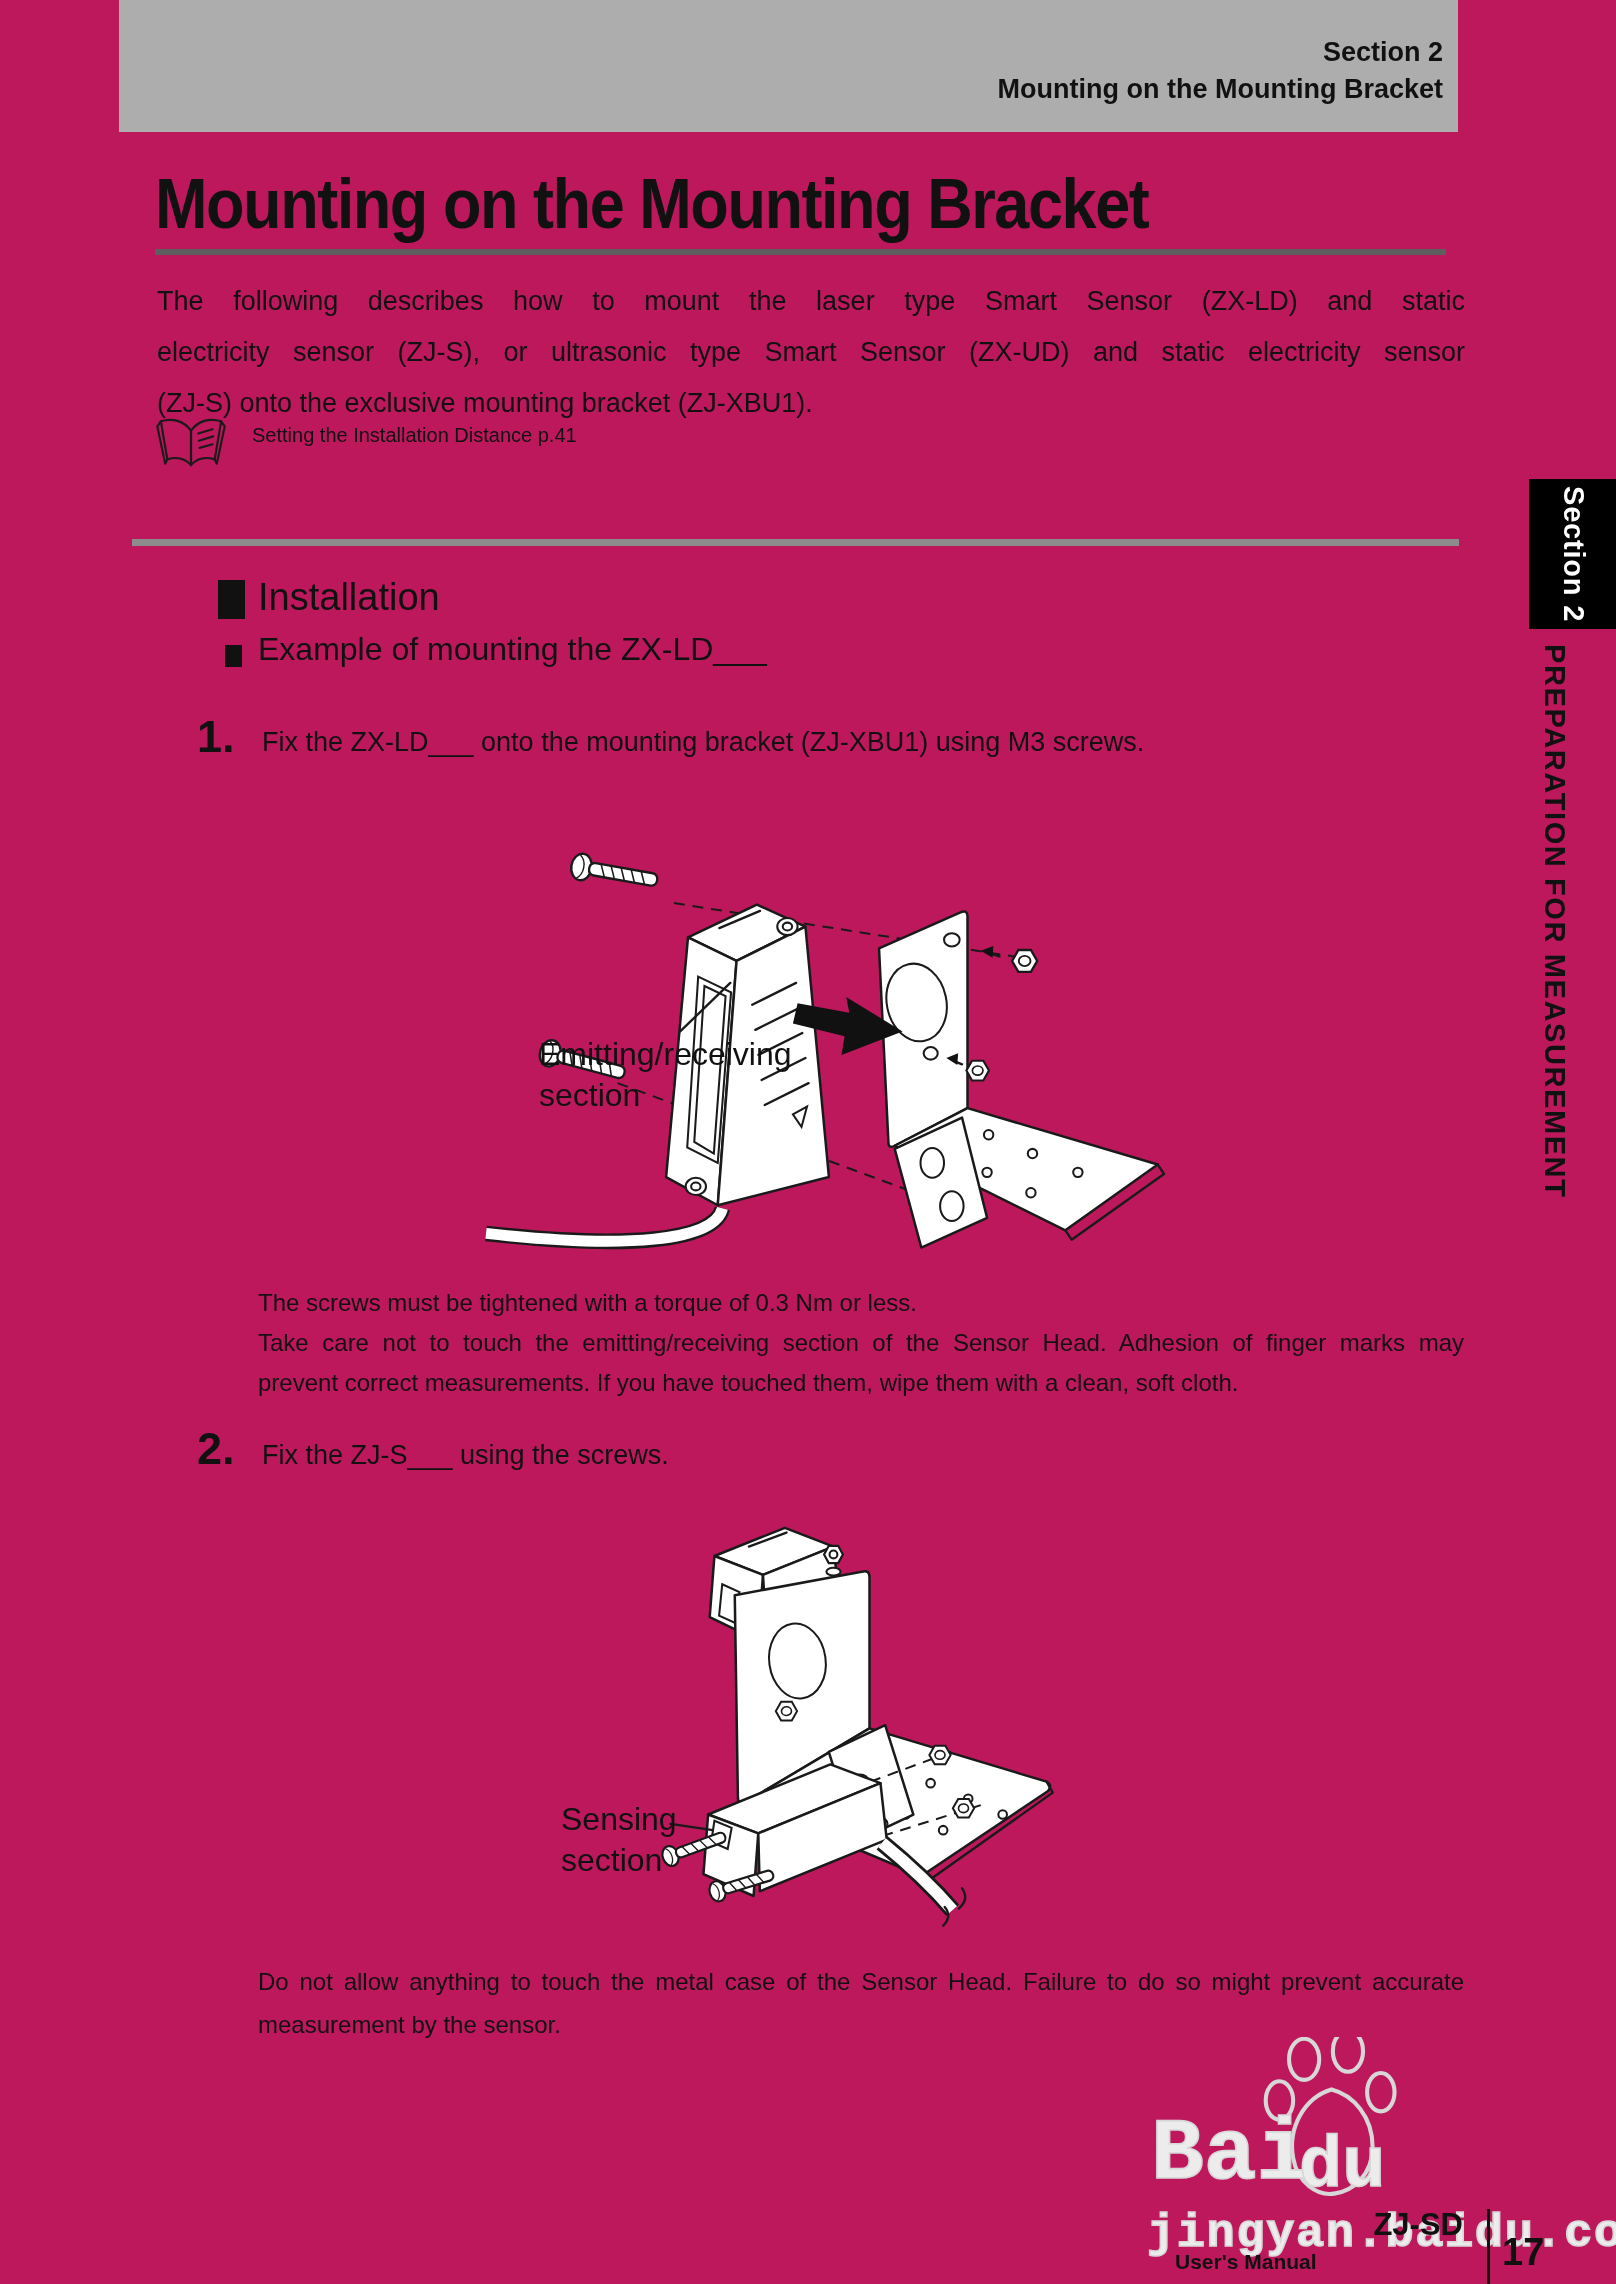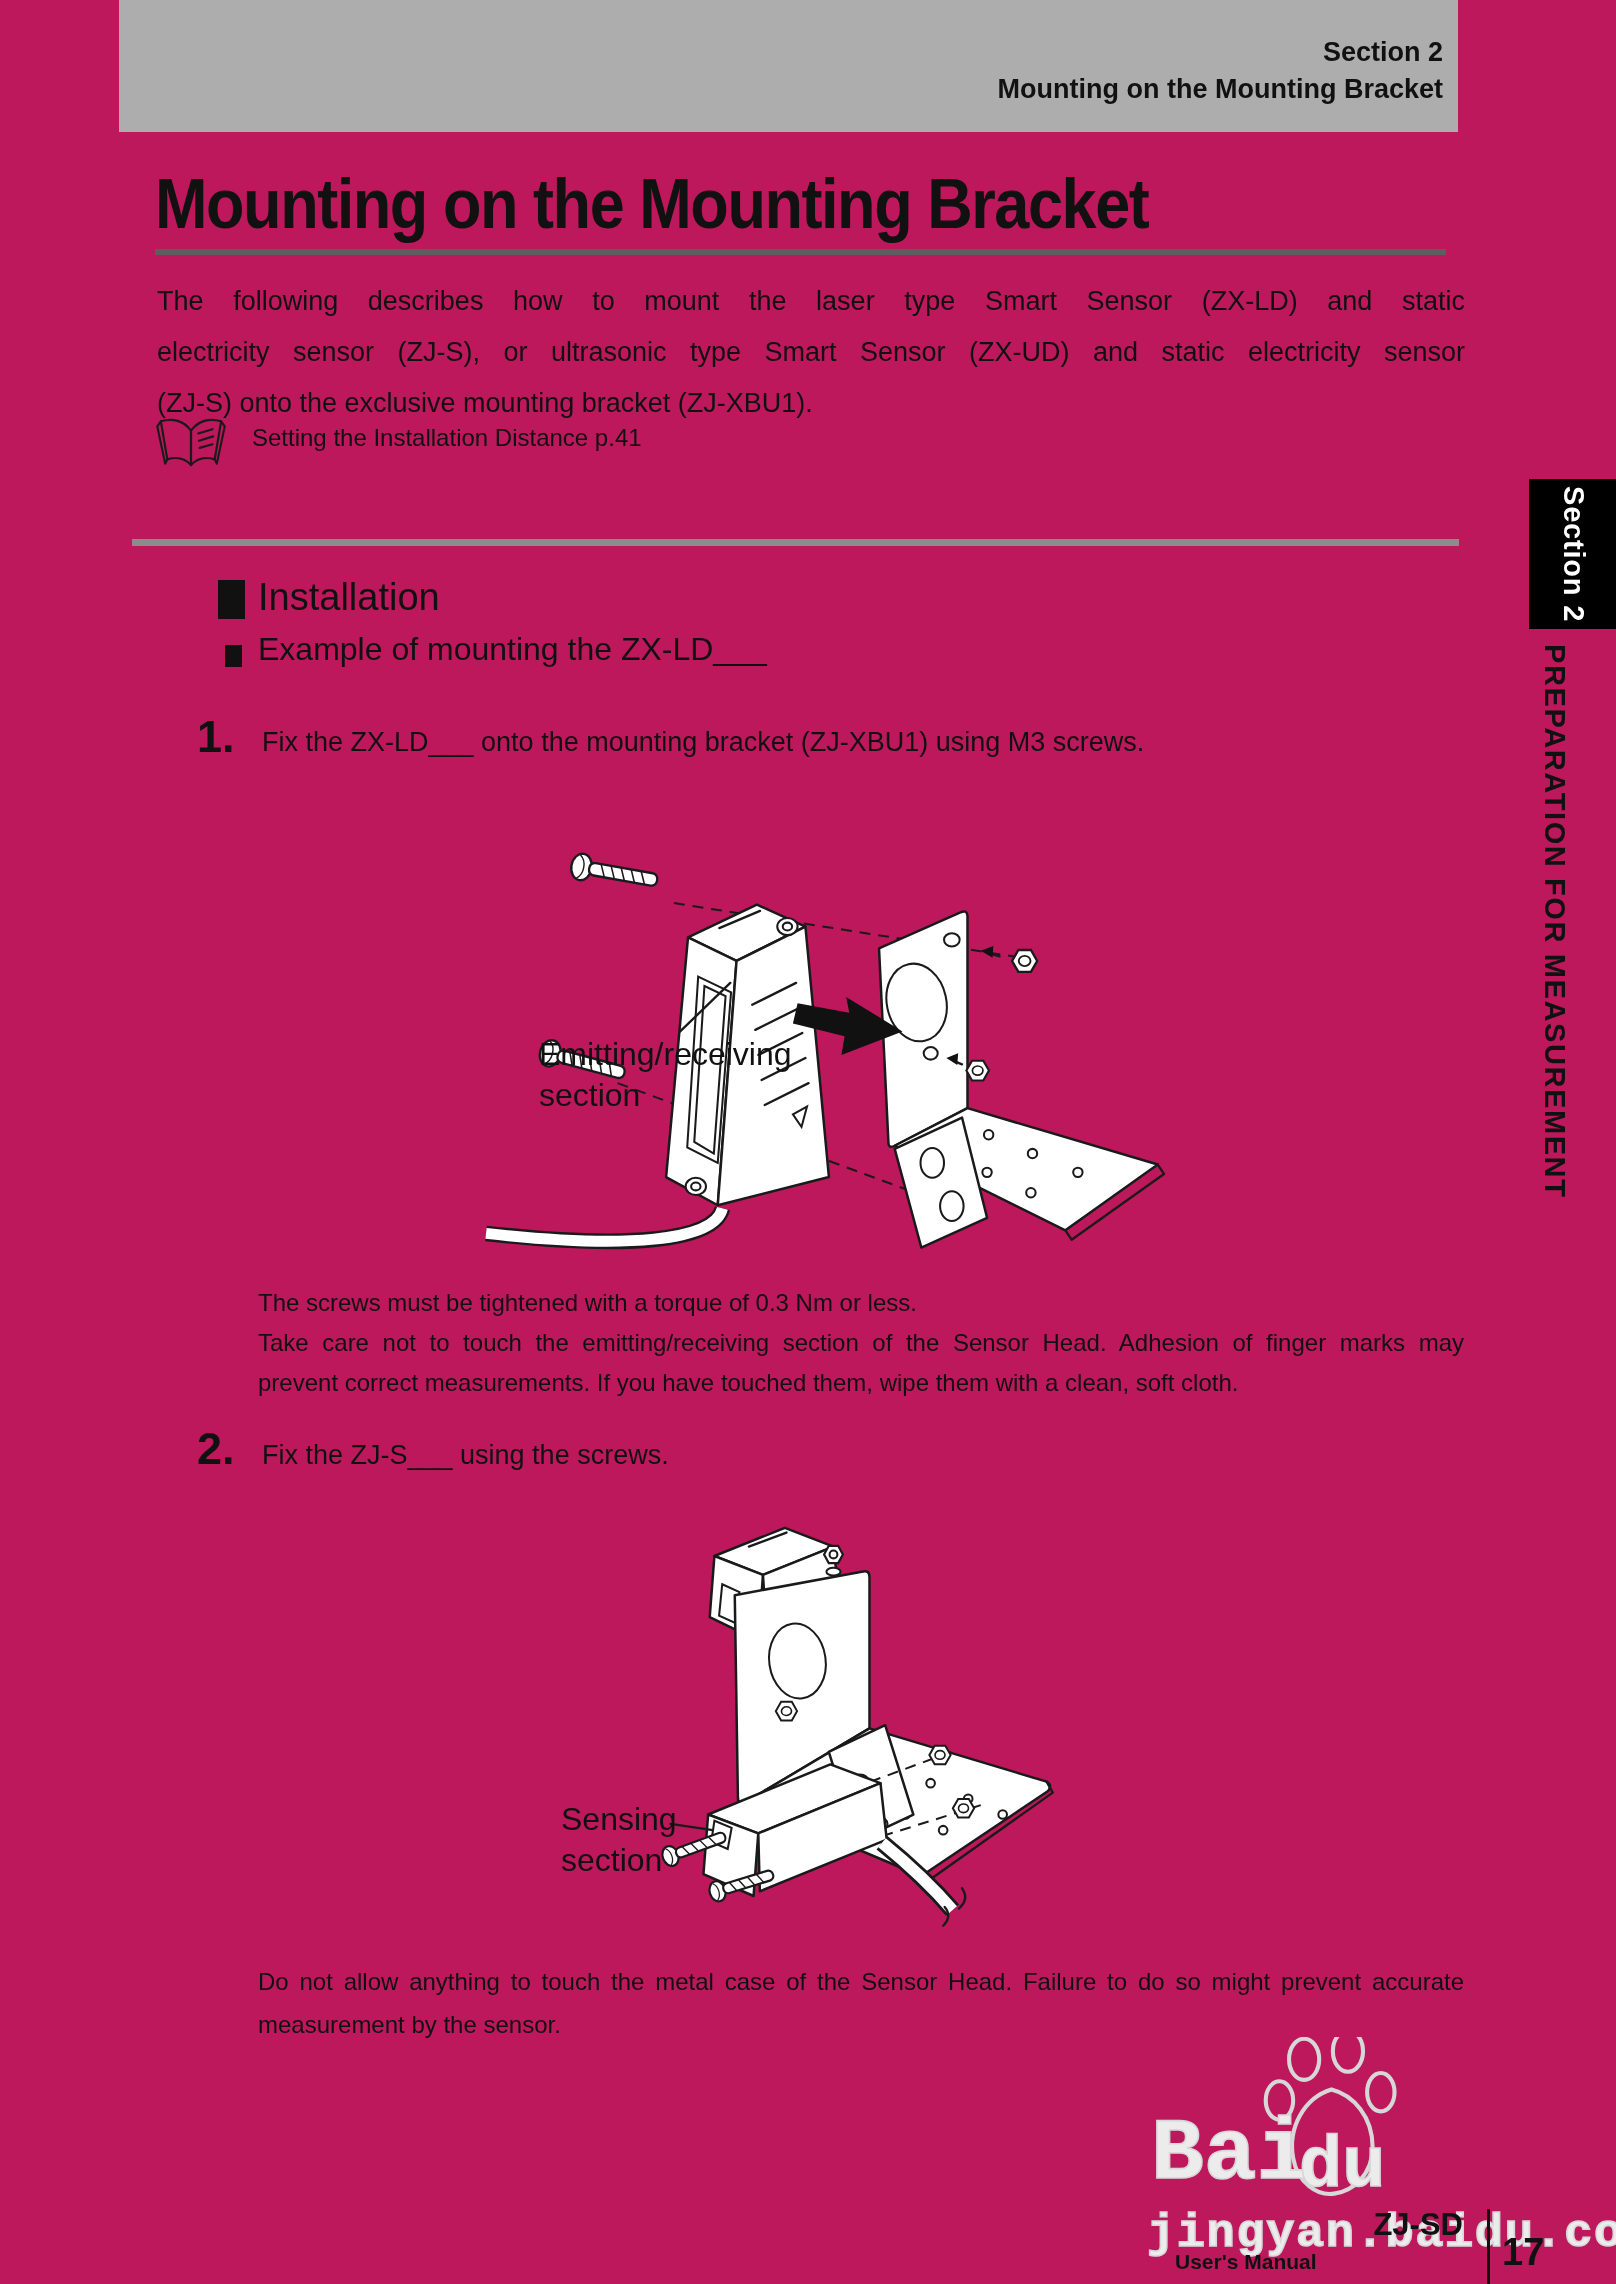--- a/index.html
+++ b/index.html
@@ -10,21 +10,21 @@
   .header-bar{left:119px;top:0;width:1339px;height:132px;background:#adadad;}
   .header-text{left:119px;top:34px;width:1324px;text-align:right;font-size:27px;
                font-weight:bold;line-height:37px;color:#111;}
   
   .doc-title{left:155px;top:164px;font-size:70px;font-weight:bold;letter-spacing:-1.6px;
              transform:scaleX(.9);transform-origin:left top;white-space:nowrap;}
   .title-rule{left:155px;top:249px;width:1291px;height:6.3px;background:#5e5e5e;}
   
   .intro{left:157px;top:276px;width:1308px;font-size:27px;line-height:51px;}
   .jline{text-align:justify;text-align-last:justify;}
-  .ref-label{left:252px;top:424px;font-size:24px;text-align:right;}
+  .ref-label{left:252px;top:424px;font-size:20px;text-align:right;}
   
   .divider{left:132px;top:539px;width:1327px;height:7px;background:#8c8c8c;}
   
   .sq1{left:218px;top:580px;width:27px;height:39px;background:#111;}
   .h-install{left:258px;top:576px;font-size:38px;}
   .sq2{left:225px;top:645px;width:17px;height:22px;background:#111;}
   .h-example{left:258px;top:631px;font-size:32px;}
   
   .step-num{font-size:45px;font-weight:bold;line-height:1;}
   .step-text{font-size:27px;width:1206px;}

